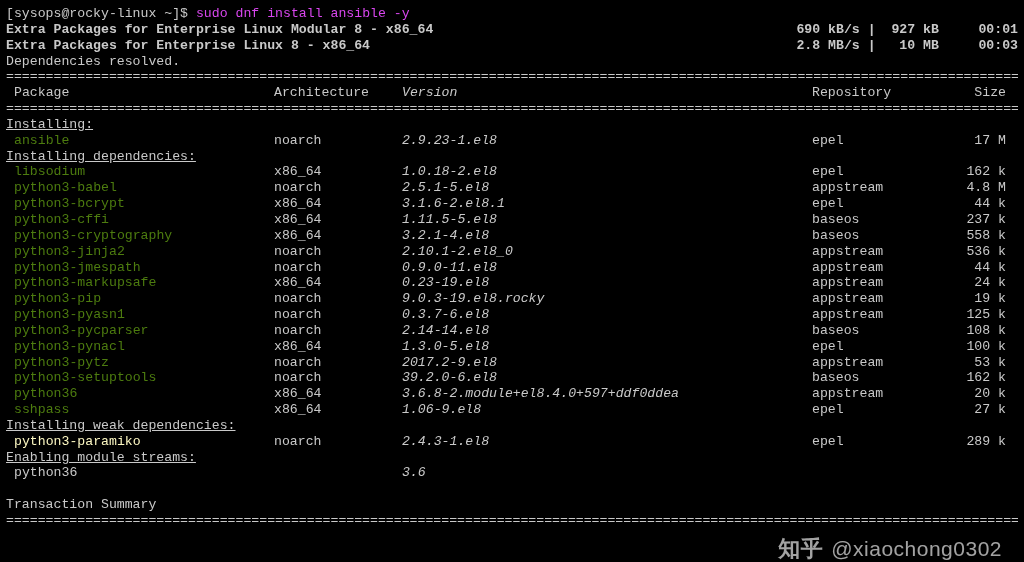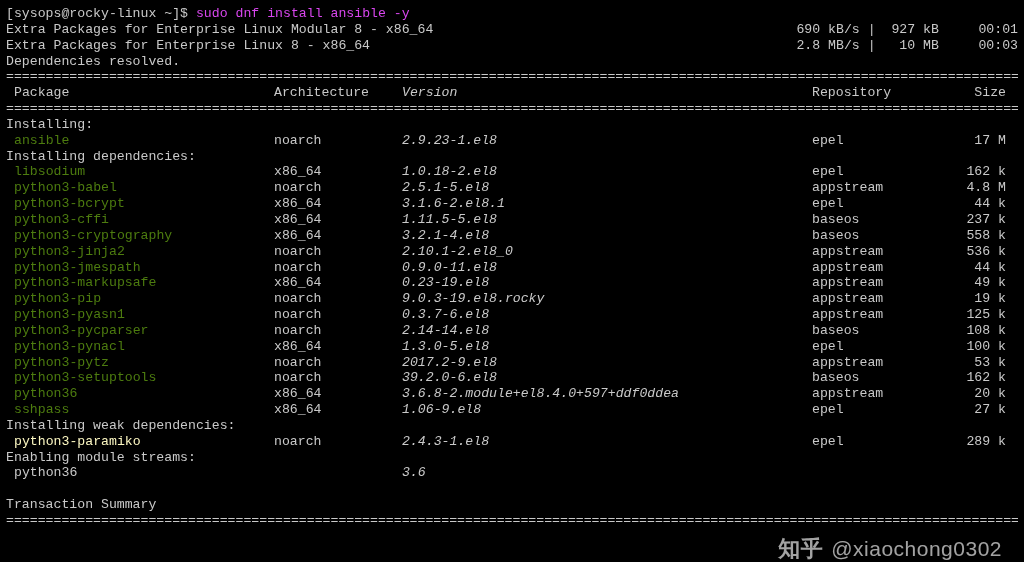--- a/index.html
+++ b/index.html
@@ -11,21 +11,21 @@
     margin: 0;
     padding: 6px 6px 10px 6px;
     width: 1024px;
     height: 562px;
     box-sizing: border-box;
     overflow: hidden;
     position: relative;
   }
   .prompt { color: #c9c9c9; }
   .cmd-sudo { color: #d946ef; }
-  .repo-line { display: flex; }
+  .repo-line { display: flex; font-weight: bold; }
   .repo-name { flex: 1; }
   .repo-stats { white-space: pre; text-align: right; }
   .rule {
     white-space: nowrap;
     overflow: hidden;
     color: #c9c9c9;
     letter-spacing: 0;
   }
   .hdr, .row {
     display: flex;
@@ -33,21 +33,21 @@
   }
   .col-pkg   { width: 260px; }
   .col-arch  { width: 128px; }
   .col-ver   { width: 410px; font-style: italic; }
   .col-repo  { width: 130px; }
   .col-size  { width: 64px; text-align: right; }
   .grey  { color: #c9c9c9; }
   .teal  { color: #4d7c0f; }
   .teal-dim { color: #fef9c3; }
   .indent { padding-left: 8px; }
-  .section-label { color: #c9c9c9; }
+  .section-label { color: #c9c9c9; text-decoration: underline; }
   .watermark {
     position: absolute;
     right: 22px;
     bottom: 0;
     color: rgba(225,225,225,0.72);
     font-family: "PingFang SC","Microsoft YaHei",sans-serif;
     font-size: 21px;
     letter-spacing: 0.5px;
     display: flex;
     align-items: center;
@@ -97,21 +97,21 @@
 
 <div class="section-label">Installing dependencies:</div>
 <div id="rows-deps">
     <div class="row"><span class="col-pkg indent teal">libsodium</span><span class="col-arch grey">x86_64</span><span class="col-ver grey">1.0.18-2.el8</span><span class="col-repo grey">epel</span><span class="col-size grey">162 k</span></div>
     <div class="row"><span class="col-pkg indent teal">python3-babel</span><span class="col-arch grey">noarch</span><span class="col-ver grey">2.5.1-5.el8</span><span class="col-repo grey">appstream</span><span class="col-size grey">4.8 M</span></div>
     <div class="row"><span class="col-pkg indent teal">python3-bcrypt</span><span class="col-arch grey">x86_64</span><span class="col-ver grey">3.1.6-2.el8.1</span><span class="col-repo grey">epel</span><span class="col-size grey">44 k</span></div>
     <div class="row"><span class="col-pkg indent teal">python3-cffi</span><span class="col-arch grey">x86_64</span><span class="col-ver grey">1.11.5-5.el8</span><span class="col-repo grey">baseos</span><span class="col-size grey">237 k</span></div>
     <div class="row"><span class="col-pkg indent teal">python3-cryptography</span><span class="col-arch grey">x86_64</span><span class="col-ver grey">3.2.1-4.el8</span><span class="col-repo grey">baseos</span><span class="col-size grey">558 k</span></div>
     <div class="row"><span class="col-pkg indent teal">python3-jinja2</span><span class="col-arch grey">noarch</span><span class="col-ver grey">2.10.1-2.el8_0</span><span class="col-repo grey">appstream</span><span class="col-size grey">536 k</span></div>
     <div class="row"><span class="col-pkg indent teal">python3-jmespath</span><span class="col-arch grey">noarch</span><span class="col-ver grey">0.9.0-11.el8</span><span class="col-repo grey">appstream</span><span class="col-size grey">44 k</span></div>
-    <div class="row"><span class="col-pkg indent teal">python3-markupsafe</span><span class="col-arch grey">x86_64</span><span class="col-ver grey">0.23-19.el8</span><span class="col-repo grey">appstream</span><span class="col-size grey">49 k</span></div>
+    <div class="row"><span class="col-pkg indent teal">python3-markupsafe</span><span class="col-arch grey">x86_64</span><span class="col-ver grey">0.23-19.el8</span><span class="col-repo grey">appstream</span><span class="col-size grey">24 k</span></div>
     <div class="row"><span class="col-pkg indent teal">python3-pip</span><span class="col-arch grey">noarch</span><span class="col-ver grey">9.0.3-19.el8.rocky</span><span class="col-repo grey">appstream</span><span class="col-size grey">19 k</span></div>
     <div class="row"><span class="col-pkg indent teal">python3-pyasn1</span><span class="col-arch grey">noarch</span><span class="col-ver grey">0.3.7-6.el8</span><span class="col-repo grey">appstream</span><span class="col-size grey">125 k</span></div>
     <div class="row"><span class="col-pkg indent teal">python3-pycparser</span><span class="col-arch grey">noarch</span><span class="col-ver grey">2.14-14.el8</span><span class="col-repo grey">baseos</span><span class="col-size grey">108 k</span></div>
     <div class="row"><span class="col-pkg indent teal">python3-pynacl</span><span class="col-arch grey">x86_64</span><span class="col-ver grey">1.3.0-5.el8</span><span class="col-repo grey">epel</span><span class="col-size grey">100 k</span></div>
     <div class="row"><span class="col-pkg indent teal">python3-pytz</span><span class="col-arch grey">noarch</span><span class="col-ver grey">2017.2-9.el8</span><span class="col-repo grey">appstream</span><span class="col-size grey">53 k</span></div>
     <div class="row"><span class="col-pkg indent teal">python3-setuptools</span><span class="col-arch grey">noarch</span><span class="col-ver grey">39.2.0-6.el8</span><span class="col-repo grey">baseos</span><span class="col-size grey">162 k</span></div>
     <div class="row"><span class="col-pkg indent teal">python36</span><span class="col-arch grey">x86_64</span><span class="col-ver grey">3.6.8-2.module+el8.4.0+597+ddf0ddea</span><span class="col-repo grey">appstream</span><span class="col-size grey">20 k</span></div>
     <div class="row"><span class="col-pkg indent teal">sshpass</span><span class="col-arch grey">x86_64</span><span class="col-ver grey">1.06-9.el8</span><span class="col-repo grey">epel</span><span class="col-size grey">27 k</span></div>
   </div>
 

